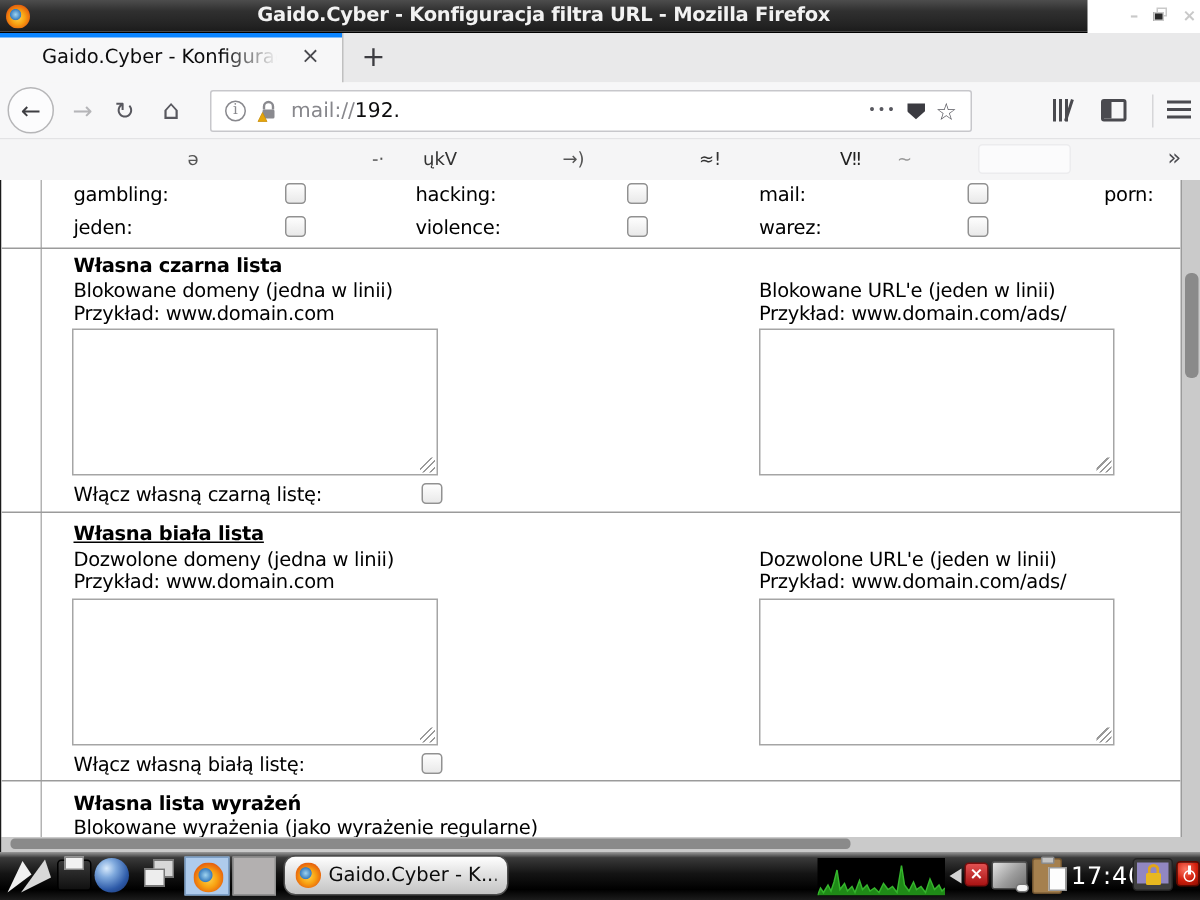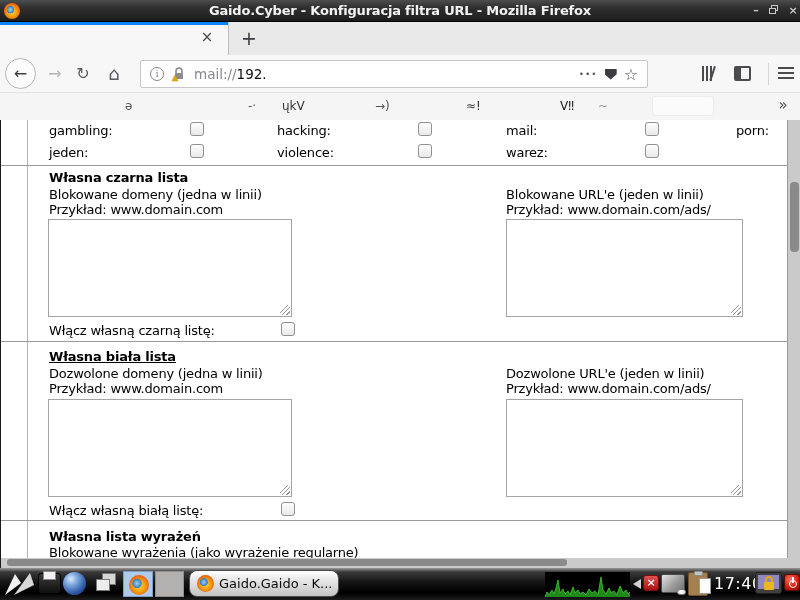--- a/index.html
+++ b/index.html
@@ -3,21 +3,21 @@
 <meta charset="utf-8">
 <style>
   * { margin:0; padding:0; box-sizing:border-box; }
   html,body { width:800px; height:600px; overflow:hidden; background:#000;
               font-family:"DejaVu Sans", sans-serif; }
 
   
   #browser { position:absolute; top:0; left:0; width:800px; height:568px; background:#fff; }
 
   
-  #titlebar { position:absolute; top:0; left:0; width:800px; height:22px;
+  #titlebar { position:absolute; top:0; left:0; width:725px; height:22px;
     background:linear-gradient(180deg,#4d4d4d 0%,#303030 35%,#232323 80%,#1b1b1b 100%);
     border-bottom:1px solid #000; display:flex; align-items:center; }
   #title-text { position:absolute; left:0; right:0; text-align:center; color:#f2f2f2;
     font-size:13px; font-weight:bold; line-height:21px; letter-spacing:-0.2px; }
   .ff-icon { border-radius:50%;
     background: radial-gradient(circle at 40% 42%, #9fd3ef 0%, #3b7fc0 26%, rgba(0,0,0,0) 30%),
                 radial-gradient(circle at 50% 55%, #ffd24a 0%, #f8a212 38%, #e6600d 72%, #a33a06 100%); }
   #titlebar-logo { position:absolute; left:4px; top:3px; width:16px; height:16px; }
   .winbtn { position:absolute; top:0; height:21px; width:16px; color:#c9c9c9; font-size:11px;
     font-weight:bold; text-align:center; line-height:21px; }
@@ -175,20 +175,21 @@
     <div class="winbtn" id="btn-restore" style="left:766px;">
         <span></span>
         <span></span>
       </div>
     <div class="winbtn" style="left:785px;">×</div>
   </div>
 
   <div id="tabbar">
     <div id="active-tab">
       <div id="tab-accent" style="background:#0a84ff;"></div>
+      <div id="tab-label">Gaido.Cyber - Konfigurac</div>
       <div id="tab-close">×</div>
     </div>
     <div id="tab-separator"></div>
     <div id="new-tab">+</div>
   </div>
 
   <div id="navbar">
     <div id="back-button">←</div>
     <div class="navglyph" style="left:44px;width:22px;color:#b5b5b8;">→</div>
     <div class="navglyph" style="left:72px;width:22px;">↻</div>
@@ -312,21 +313,21 @@
   <div id="windows-icon" class="tb-item">
       <i></i>
       <i></i>
     </div>
   <div id="firefox-launcher" class="tb-item">
       <span class="ff-icon"></span>
     </div>
   <div id="empty-launcher" class="tb-item"></div>
   <div id="task-button" class="tb-item">
     <span class="ff-icon"></span>
-    <span id="task-button-label">Gaido.Gaido - K...</span>
+    <span id="task-button-label">Gaido.Cyber - K...</span>
   </div>
 
   <svg id="system-monitor-graph" class="tb-item" width="85" height="25" viewBox="0 0 85 25">
     <polygon points="0,25 2,20 4,23 7,18 9,22 11,16 13,8 15,21 18,17 20,22 23,19 25,23 28,15 30,21 33,18 35,22 38,20 41,23 44,17 47,21 50,19 53,23 56,5 58,18 61,22 64,16 66,21 69,19 72,23 75,14 78,21 81,18 83,22 85,20 85,25" fill="#1f8a17"></polygon>
     <polyline points="0,25 2,20 4,23 7,18 9,22 11,16 13,8 15,21 18,17 20,22 23,19 25,23 28,15 30,21 33,18 35,22 38,20 41,23 44,17 47,21 50,19 53,23 56,5 58,18 61,22 64,16 66,21 69,19 72,23 75,14 78,21 81,18 83,22 85,20" fill="none" stroke="#35b52c" stroke-width="1"></polyline>
   </svg>
   <div id="tray-collapse-icon" class="tb-item"></div>
   <div id="tray-close-icon" class="tb-item">×</div>
   <div id="tray-display-icon" class="tb-item">
       <i></i>

